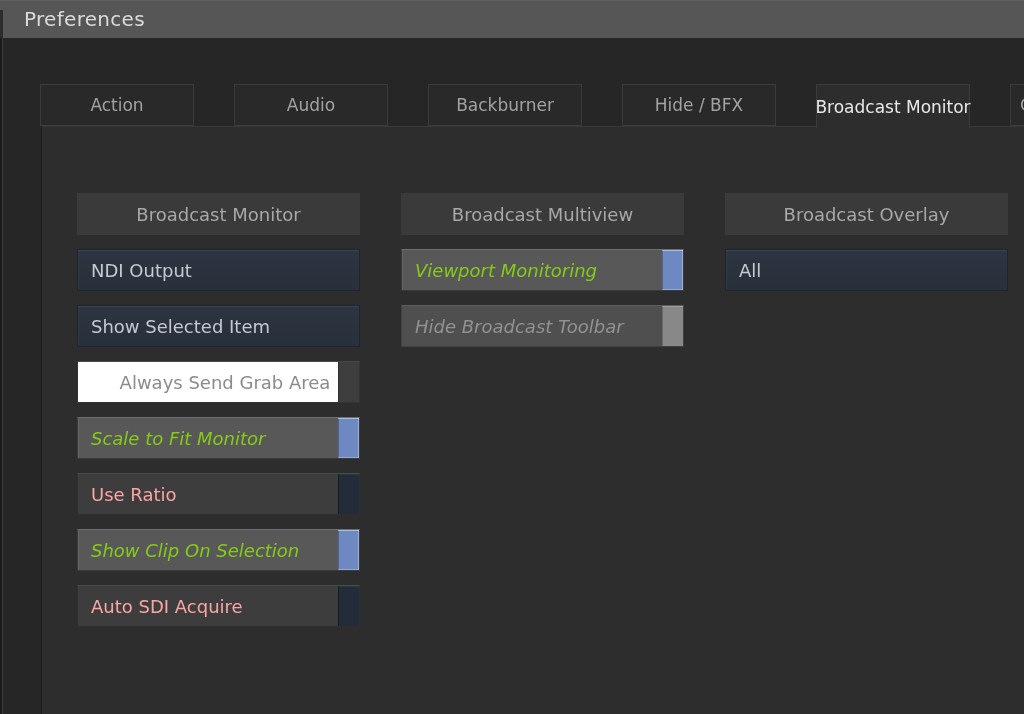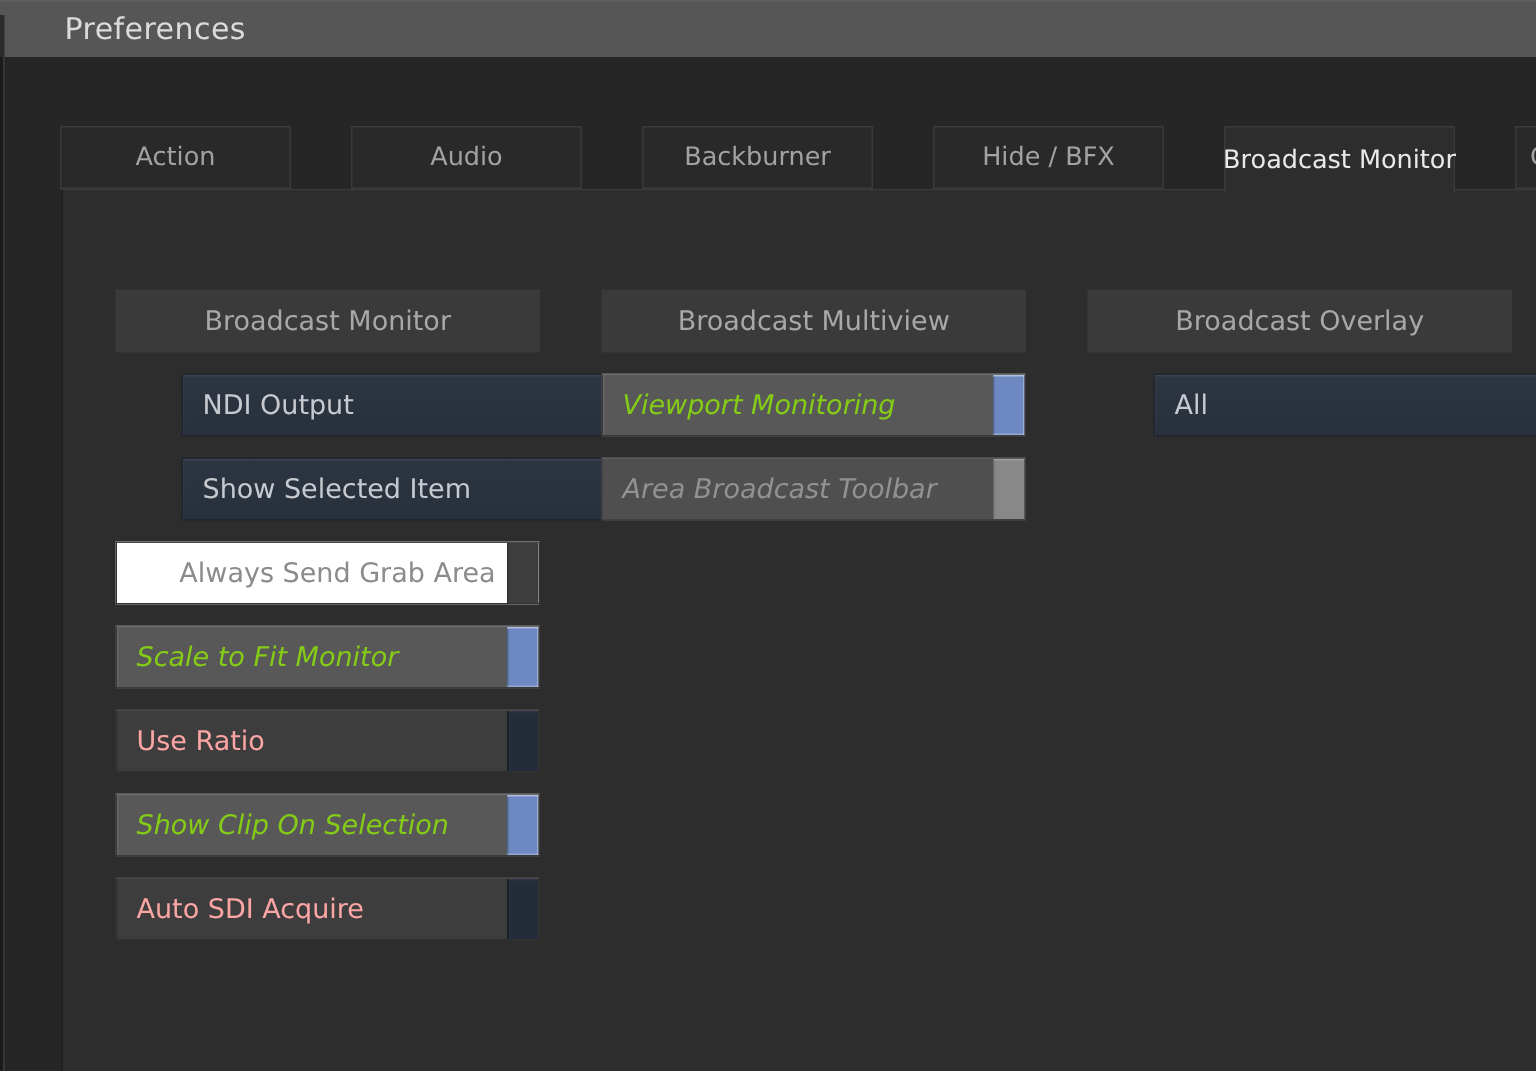--- a/index.html
+++ b/index.html
@@ -11,21 +11,21 @@
   }
   
   .titlebar{
     position:absolute;left:0;top:0;width:1024px;height:38px;
     background:#565656;
     display:flex;align-items:center;
     box-shadow:inset 0 1px 0 rgba(255,255,255,0.06);
     z-index:5;
   }
   .titlebar .title{
-    color:#dbdbdb;font-size:20px;padding-left:43px;letter-spacing:0.3px;
+    color:#dbdbdb;font-size:20px;padding-left:24px;letter-spacing:0.3px;
   }
   .titlebar-notch{
     position:absolute;left:0;top:10px;width:3px;height:28px;background:#2c2c2c;z-index:6;
   }
   
   .edge-dark{position:absolute;left:0;top:38px;bottom:0;width:2px;background:#1b1b1b;z-index:4;}
   .edge-lite{position:absolute;left:2px;top:38px;bottom:0;width:1px;background:#3c3c3c;z-index:4;}
   
   .panel{
     position:absolute;left:41px;top:126px;right:0;bottom:0;
@@ -59,21 +59,20 @@
   .ctl .seg{position:absolute;right:0;top:0;bottom:0;width:21px;}
   
   .c-header{background:#3a3a3a;color:#a8a8a8;justify-content:center;}
   .c-header .lbl{padding-left:0;}
   
   .c-menu{
     background:linear-gradient(#2d3542,#28303b);
     border:1px solid #1f2530;
     box-shadow:inset 0 1px 0 rgba(255,255,255,0.08),inset 1px 0 0 rgba(255,255,255,0.03);
     color:#c6cad0;
-    margin-left:44px;
   }
   
   .c-off{
     background:#3d3d3d;border:1px solid #2f2f2f;border-top-color:#4a4a4a;
     color:#fca5a5;
   }
   .c-off .seg{
     background:#232c39;
     box-shadow:inset 1px 0 0 rgba(0,0,0,0.35),inset 0 1px 0 rgba(255,255,255,0.05);
   }
@@ -169,21 +168,21 @@
     </div>
     <div class="col" style="left: 401px;">
       <div class="ctl c-header" style="top: 193px;">
         <span class="lbl">Broadcast Multiview</span>
       </div>
       <div class="ctl c-on" style="top: 249px;">
         <span class="lbl">Viewport Monitoring</span>
         <span class="seg"></span>
       </div>
       <div class="ctl c-dison" style="top: 305px;">
-        <span class="lbl">Area Broadcast Toolbar</span>
+        <span class="lbl">Hide Broadcast Toolbar</span>
         <span class="seg"></span>
       </div>
     </div>
     <div class="col" style="left: 725px;">
       <div class="ctl c-header" style="top: 193px;">
         <span class="lbl">Broadcast Overlay</span>
       </div>
       <div class="ctl c-menu" style="top: 249px;">
         <span class="lbl">All</span>
       </div>

